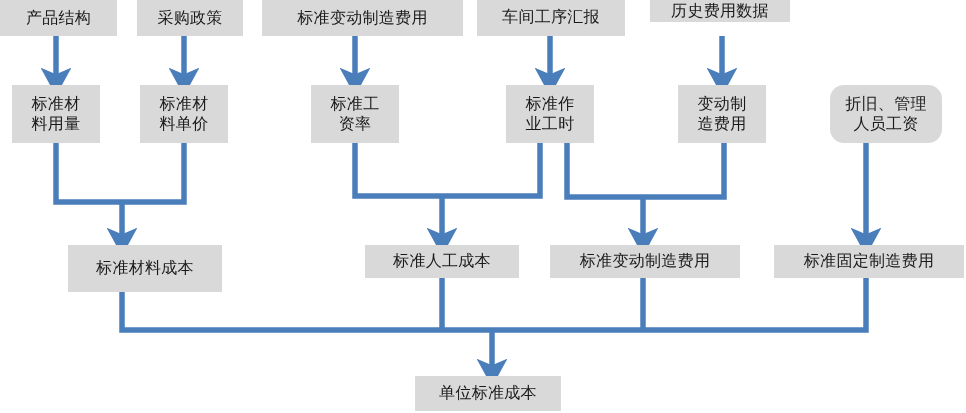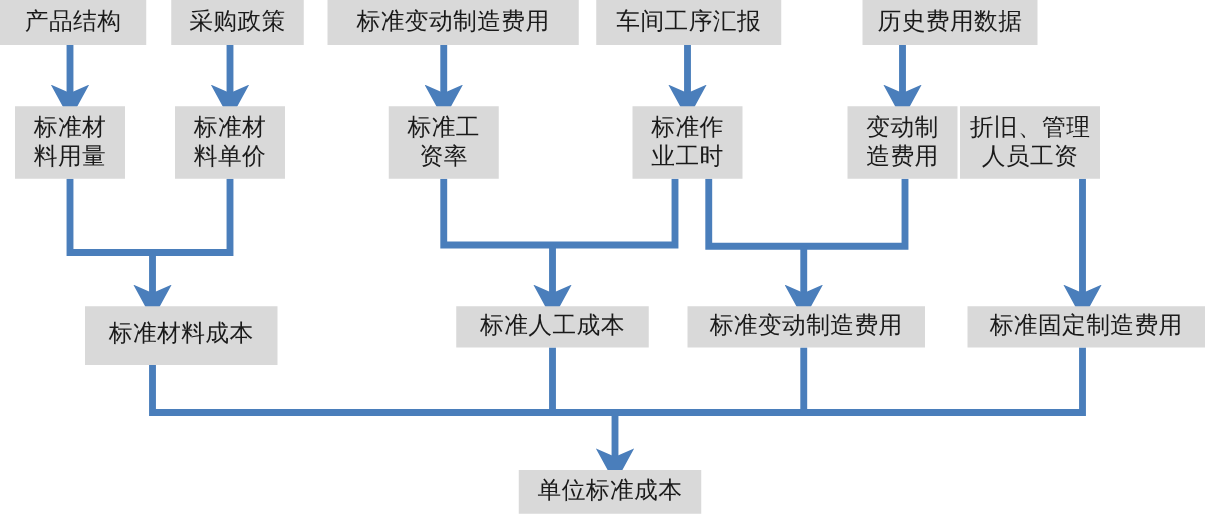--- a/index.html
+++ b/index.html
@@ -26,21 +26,21 @@
   .node {
     position: absolute;
     background: #d9d9d9;
     color: #1a1a1a;
     display: flex;
     align-items: center;
     justify-content: center;
     text-align: center;
     line-height: 1.18;
     box-sizing: border-box;
-    font-size: 19px;
+    font-size: 16px;
     letter-spacing: 0.3px;
     white-space: pre-line;
     z-index: 2;
   }
   .node.two-line { line-height: 1.22; }
 </style>
 </head>
 <body>
 
 <div id="canvas">
@@ -74,33 +74,33 @@
       <line x1="442" y1="278" x2="442" y2="330"></line>
       <line x1="643" y1="278" x2="643" y2="330"></line>
       <line x1="492" y1="330" x2="492" y2="372" marker-end="url(#arrow)"></line>
     </g>
   </svg>
 
   <div class="node" style="left:0px;  top:0px;  width:117px; height:36px;">产品结构</div>
   <div class="node" style="left:137px;top:0px;  width:106px; height:36px;text-align:right;">采购政策</div>
   <div class="node" style="left:262px;top:0px;  width:201px; height:36px;">标准变动制造费用</div>
   <div class="node" style="left:477px;top:0px;  width:148px; height:36px;font-family:Liberation Mono, monospace;">车间工序汇报</div>
-  <div class="node" style="left:650px;top:0px;  width:140px; height:36px;margin-left:40px;">历史费用数据</div>
+  <div class="node" style="left:650px;top:0px;  width:140px; height:22px;">历史费用数据</div>
 
   <div class="node two-line" style="left:12px; top:85px; width:88px;  height:58px;">标准材
 料用量</div>
   <div class="node two-line" style="left:140px;top:85px; width:88px;  height:58px;">标准材
 料单价</div>
   <div class="node two-line" style="left:311px;top:85px; width:88px;  height:58px;">标准工
 资率</div>
   <div class="node two-line" style="left:506px;top:85px; width:88px;  height:58px;text-align:right;">标准作
 业工时</div>
   <div class="node two-line" style="left:678px;top:85px; width:88px;  height:58px;">变动制
 造费用</div>
-  <div class="node two-line" style="left:768px;top:85px; width:112px; height:58px;">折旧、管理
+  <div class="node two-line" style="left:830px;top:85px; width:112px; height:58px;border-radius:14px;">折旧、管理
 人员工资</div>
 
   <div class="node" style="left:46px; top:245px;width:154px; height:47px;margin-left:22px;">标准材料成本</div>
   <div class="node" style="left:365px;top:245px;width:154px; height:33px;">标准人工成本</div>
   <div class="node" style="left:550px;top:245px;width:190px; height:33px;">标准变动制造费用</div>
   <div class="node" style="left:774px;top:245px;width:190px; height:33px;">标准固定制造费用</div>
 
   <div class="node" style="left:415px;top:376px;width:146px; height:35px;">单位标准成本</div>
 
 </div>

